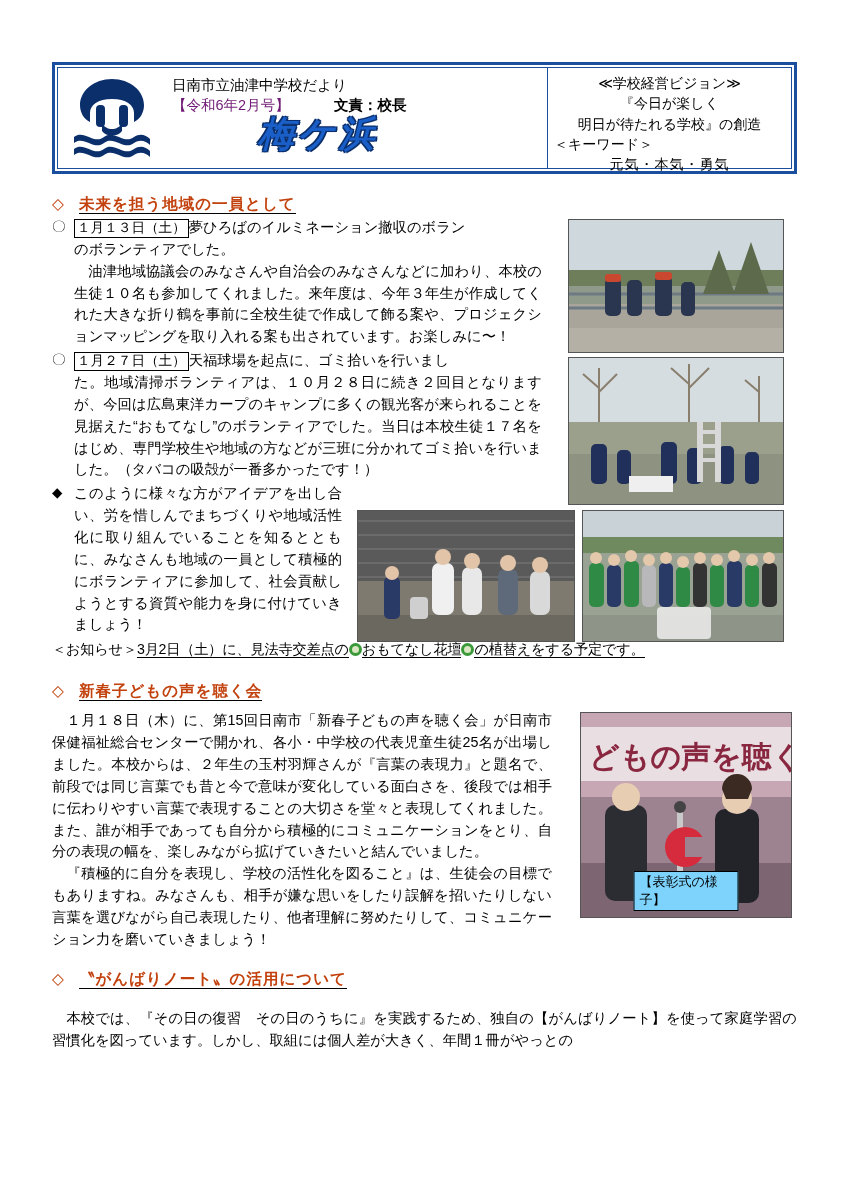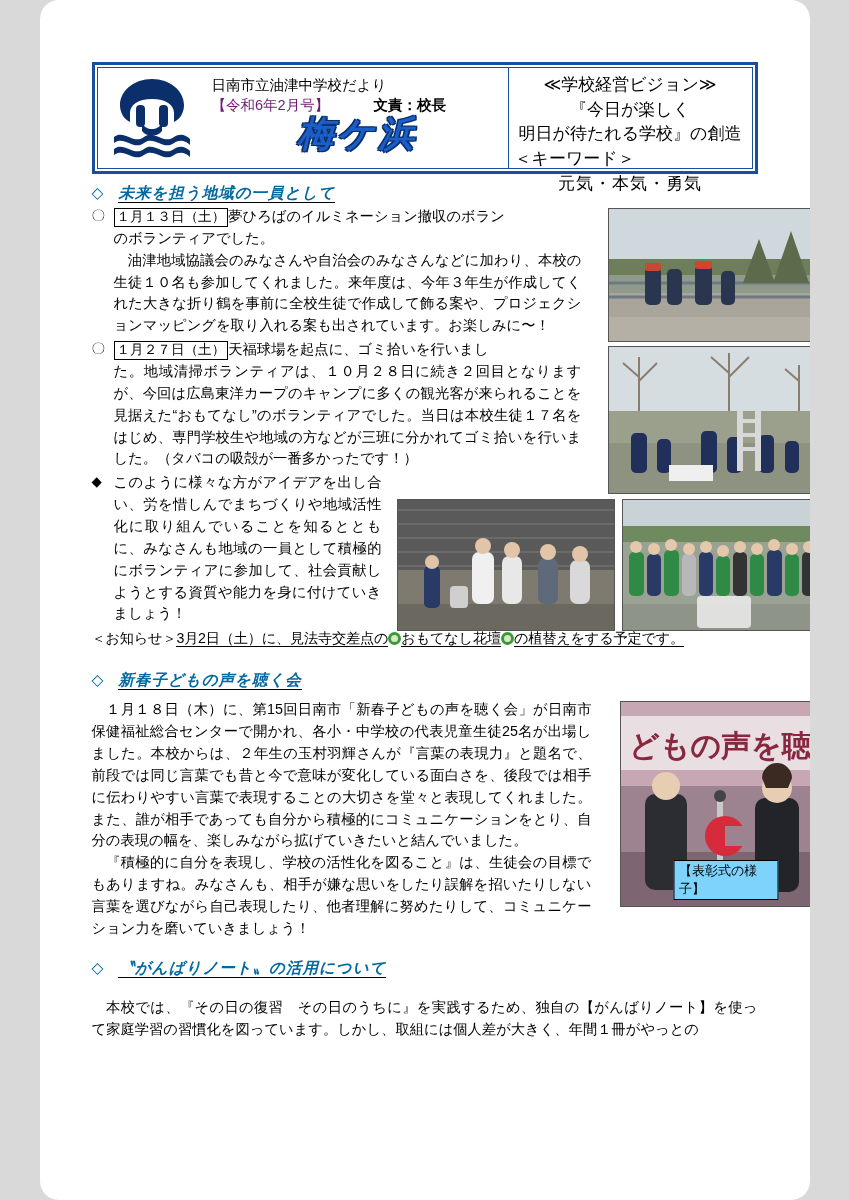--- a/index.html
+++ b/index.html
@@ -5,28 +5,27 @@
   html, body {
     margin: 0;
     padding: 0;
     background: #d9d9d9;
   }
   body {
     font-family: "Liberation Sans", "DejaVu Sans", sans-serif;
   }
   .page {
     position: relative;
-    width: 770px;
+    width: 849px;
     height: 1200px;
     background: #ffffff;
     margin: 0 auto;
     overflow: hidden;
     box-sizing: border-box;
     padding: 62px 52px 0 52px;
-    border-radius: 19px;
   }
 
   
   .masthead {
     border: 3px solid #1a4fa0;
     height: 112px;
     box-sizing: border-box;
     display: flex;
     position: relative;
     padding: 2px;
@@ -91,38 +90,37 @@
       1.4px 1.4px 0 #0b2f6b,
       0 0 2px #0b2f6b;
     white-space: nowrap;
   }
   .vision-box {
     width: 244px;
     border-left: 1px solid #1a4fa0;
     box-sizing: border-box;
     padding: 5px 4px 0 4px;
     text-align: center;
-    font-size: 17px;
+    font-size: 14px;
     line-height: 1.45;
     color: #000;
   }
   .vision-box .v-title { letter-spacing: 0px; }
   .vision-box .v-line { white-space: nowrap; }
   .vision-box .v-kw { text-align: left; padding-left: 2px; }
   .vision-box .v-kwv { letter-spacing: 1px; }
 
   
   .section-head {
     font-size: 15.5px;
     font-weight: bold;
-    margin: 9px 0 2px 0;
-    color: #0369a1;
+    margin: 20px 0 2px 0;
+    color: #c2410c;
     letter-spacing: 1px;
     position: relative;
-    font-style: italic;
   }
   .section-head .lozenge { margin-right: 14px; font-weight: normal; }
   .section-head .u { border-bottom: 1.4px solid #000; padding-bottom: 1px; }
 
   .body-text {
     font-size: 14.3px;
     line-height: 1.53;
     color: #000;
     text-align: justify;
   }

